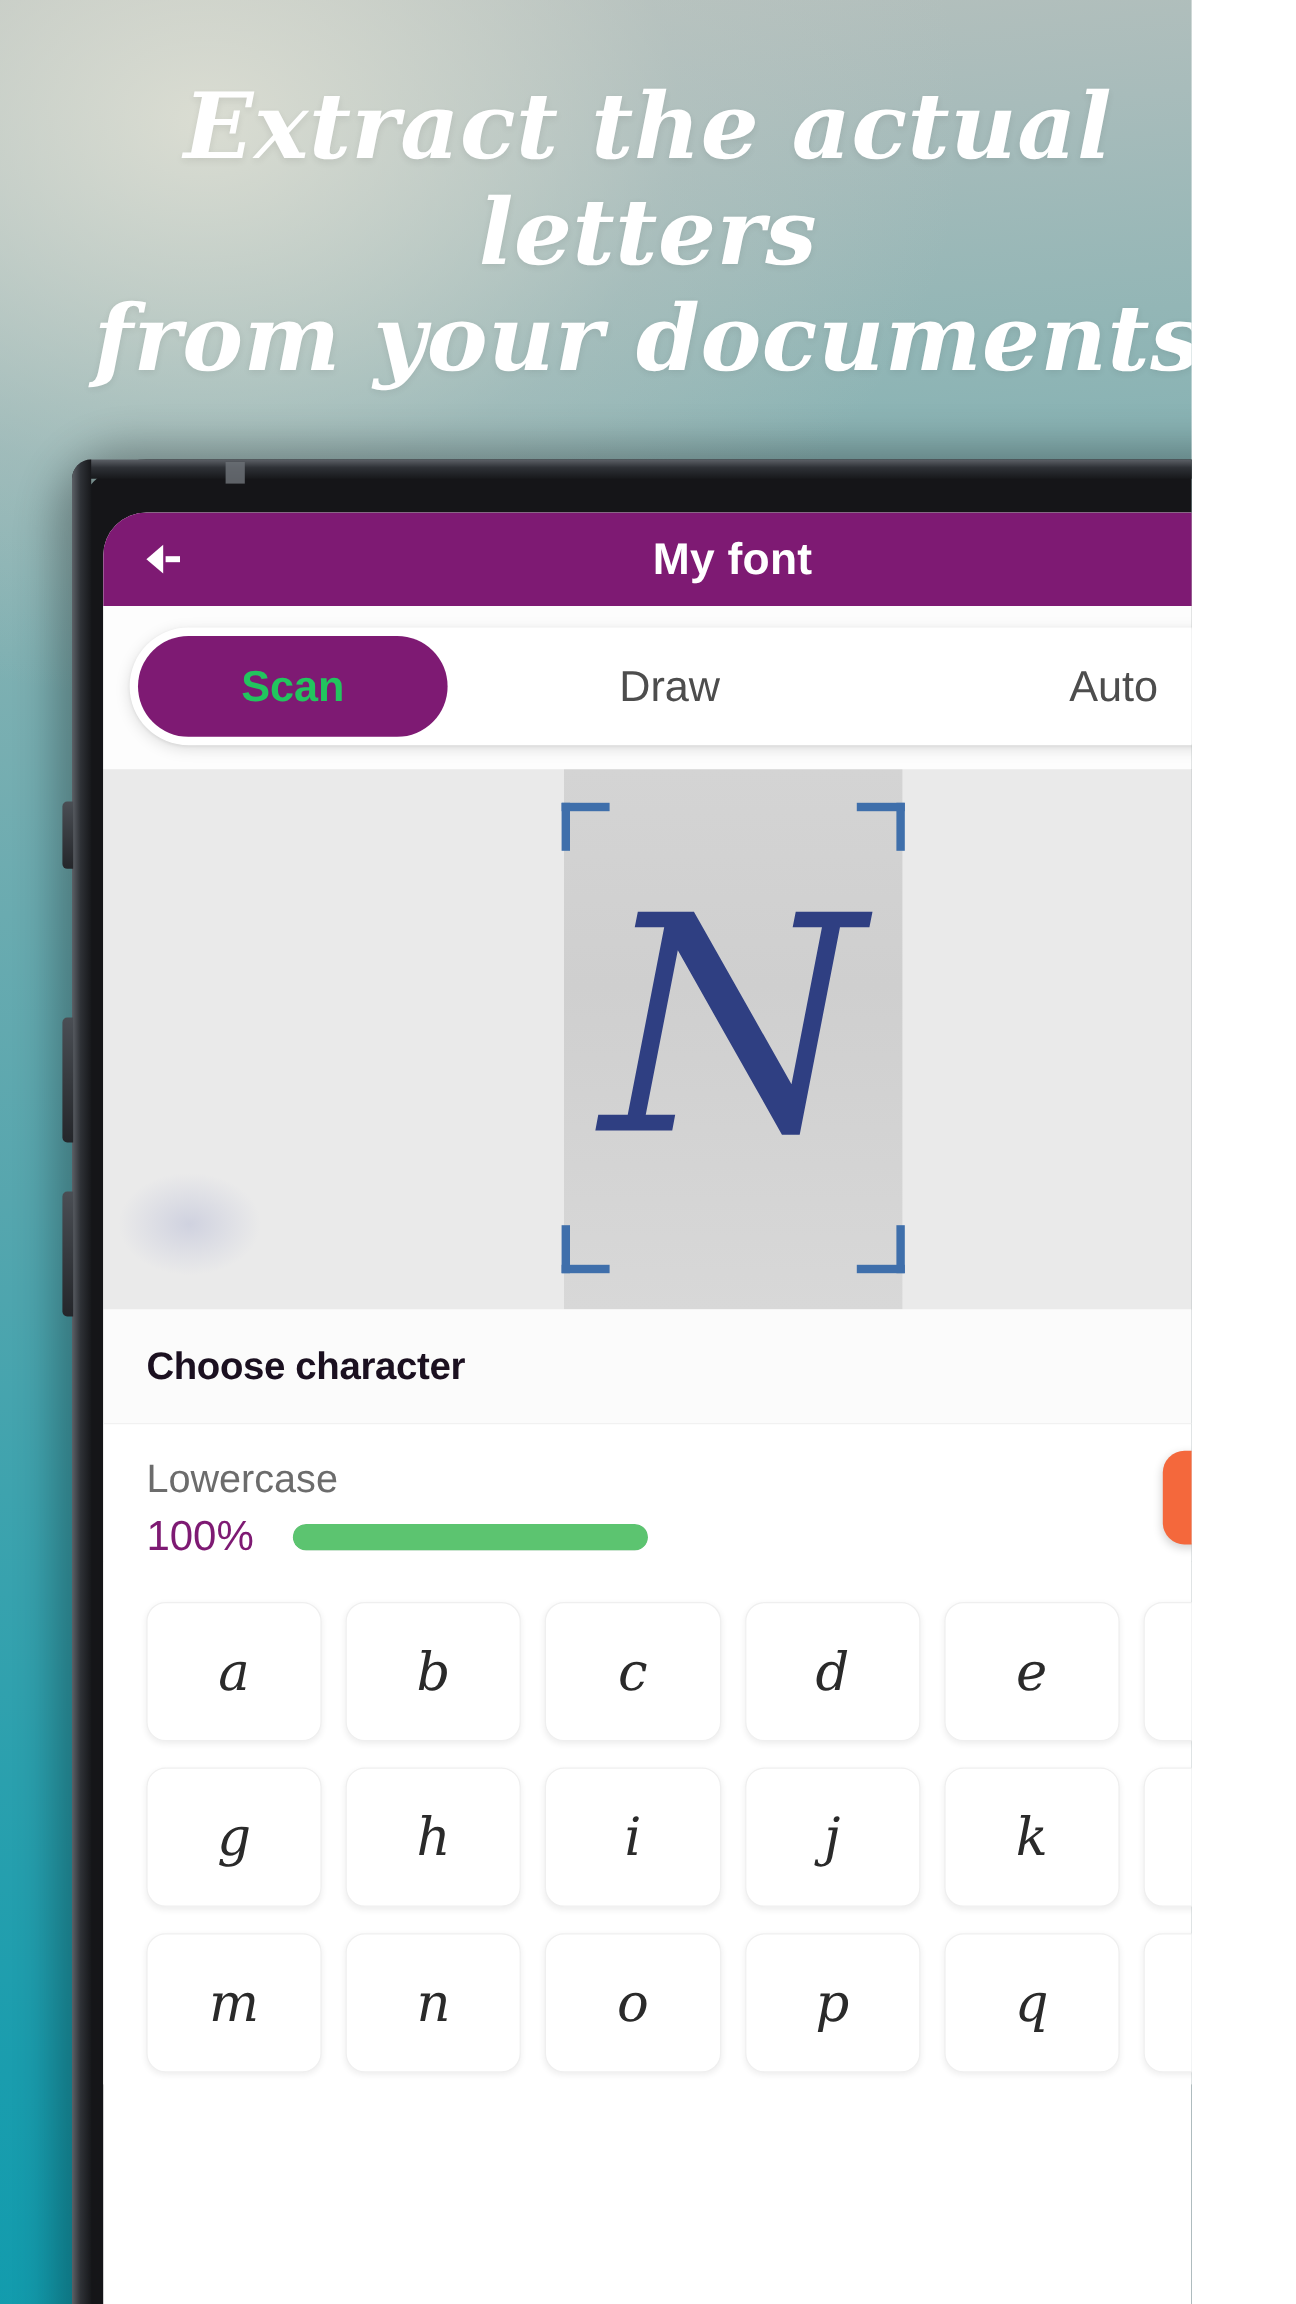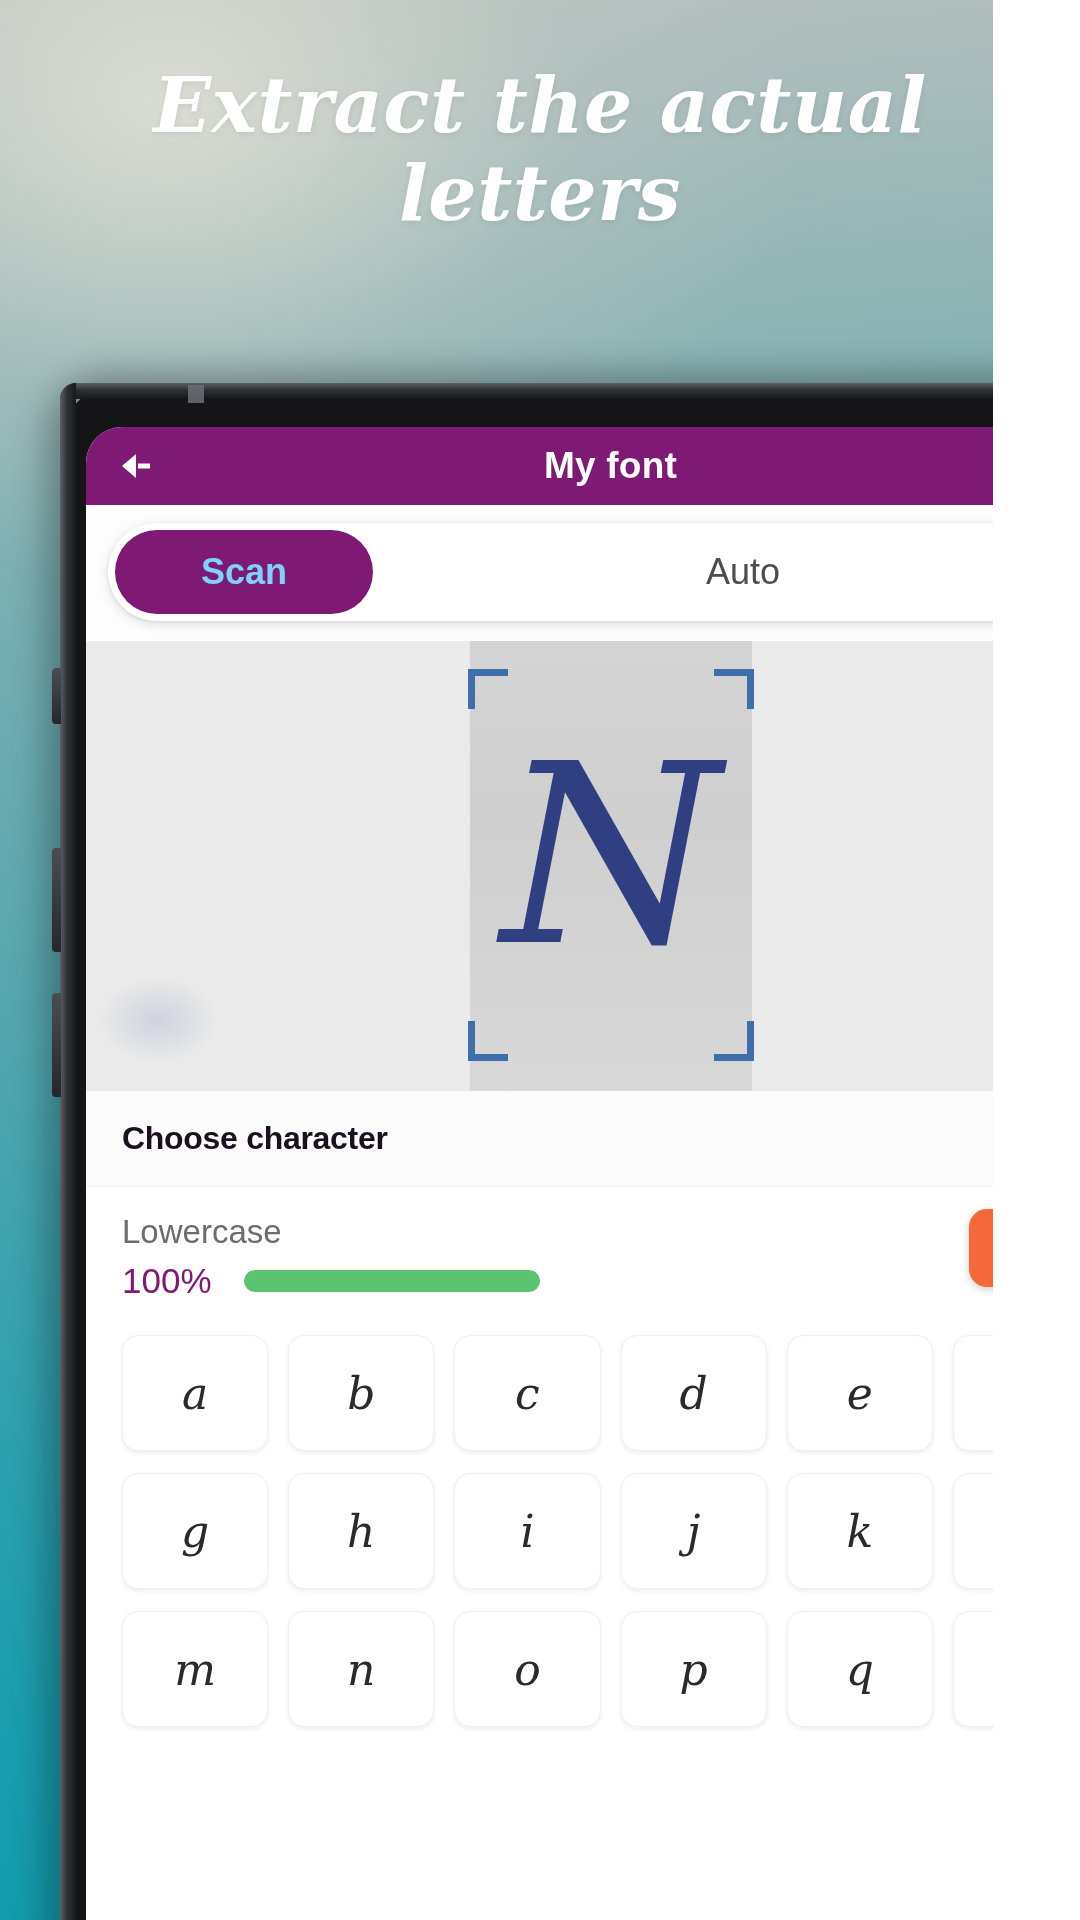--- a/index.html
+++ b/index.html
@@ -181,21 +181,21 @@
     height: 100%;
     display: flex;
     align-items: center;
     justify-content: center;
     font-size: 36px;
     color: #4d4d4d;
     border-radius: 49px;
   }
   .tab.active {
     background: #7e1a73;
-    color: #7dd3fc;
+    color: #22c55e;
     font-weight: 700;
     margin: 7px 0 7px 7px;
     height: 84px;
     flex: 0 0 258px;
   }
 
   
   .preview {
     position: relative;
     height: 450px;
@@ -358,20 +358,21 @@
     color: #2a2a2a;
   }
 </style>
 </head>
 <body>
 
 <div id="app">
 
   <div class="headline">
     <span class="l1">Extract the actual letters</span>
+    <span class="l2">from your documents</span>
   </div>
 
   <div class="phone">
     <div class="rim-top"></div>
     <div class="rim-left"></div>
     <div class="antenna"></div>
     <div class="btn-side b1"></div>
     <div class="btn-side b2"></div>
     <div class="btn-side b3"></div>
 
@@ -388,20 +389,21 @@
         <div class="menu-icon">
           
           
           
         </div>
       </div>
 
       <div class="tabwrap">
         <div class="tabs">
           <div class="tab active">Scan</div>
+          <div class="tab">Draw</div>
           <div class="tab">Auto</div>
         </div>
       </div>
 
       <div class="preview">
         <div class="photo">
           <div class="glyph-n">N</div>
         </div>
         <div class="glyph-shadow"></div>
         <div class="crop">

